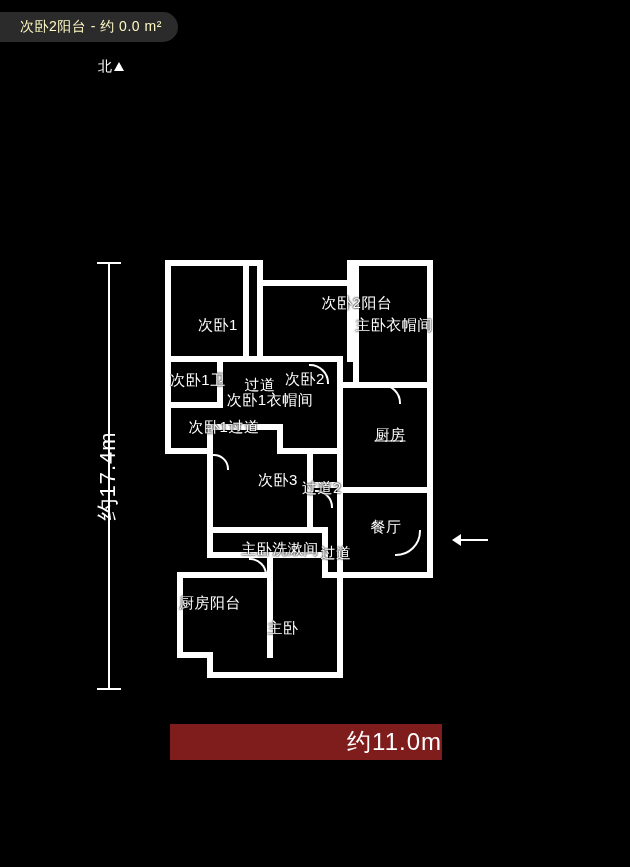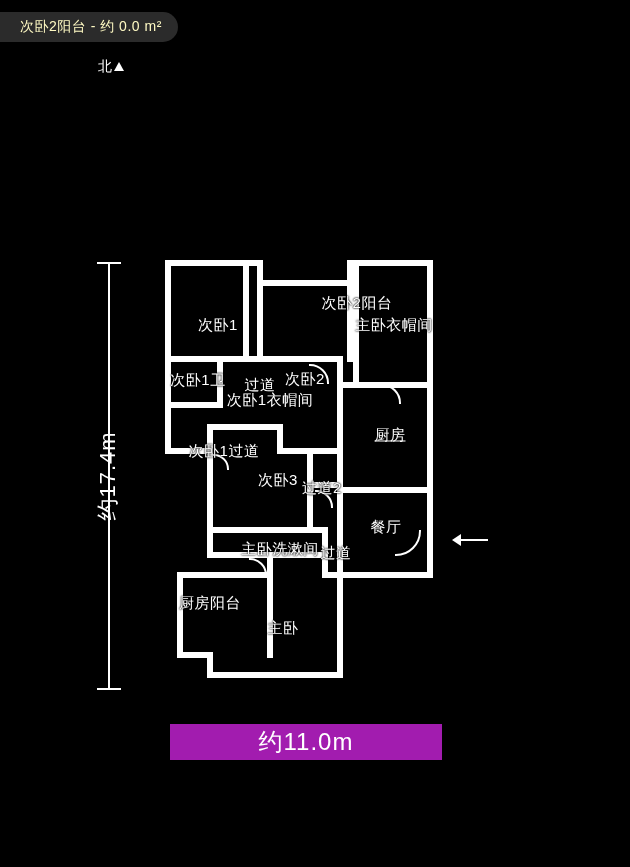--- a/index.html
+++ b/index.html
@@ -117,25 +117,25 @@
     width: 2px;
     height: 24px;
     background: #ffffff;
   }
   #dim-h .cap.l { left: 0; }
   #dim-h .cap.r { right: 0; }
   #dim-h .txt {
     position: absolute;
     left: 0; top: -4px;
     width: 100%;
-    text-align: center;
+    text-align: right;
     font-size: 24px;
     letter-spacing: 1px;
     color: #ffffff;
-    background: #a21caf;
+    background: #7f1d1d;
     padding: 2px 0;
   }
 
   
   #plan {
     position: absolute;
     left: 150px;
     top: 255px;
     width: 320px;
     height: 450px;
@@ -291,21 +291,21 @@
       </g>
     </svg>
 
     <div class="room-label" style="left:68px;  top:70px;">次卧1</div>
     <div class="room-label" style="left:160px; top:48px;margin-left:47px;">次卧2阳台</div>
     <div class="room-label" style="left:244px; top:70px;">主卧衣帽间</div>
     <div class="room-label" style="left:48px;  top:125px;">次卧1卫</div>
     <div class="room-label" style="left:110px; top:130px;">过道</div>
     <div class="room-label" style="left:155px; top:124px;">次卧2</div>
     <div class="room-label" style="left:84px;  top:145px;margin-left:36px;">次卧1衣帽间</div>
-    <div class="room-label" style="left:74px;  top:196px;">次卧1过道</div>
+    <div class="room-label" style="left:74px;  top:172px;">次卧1过道</div>
     <div class="room-label" style="left:128px; top:225px;">次卧3</div>
     <div class="room-label" style="left:172px; top:233px;">过道2</div>
     <div class="room-label" style="left:240px; top:180px;text-decoration:underline;">厨房</div>
     <div class="room-label" style="left:236px; top:272px;">餐厅</div>
     <div class="room-label" style="left:130px; top:294px;">主卧洗漱间</div>
     <div class="room-label" style="left:186px; top:298px;">过道</div>
     <div class="room-label" style="left:60px;  top:348px;">厨房阳台</div>
     <div class="room-label" style="left:133px; top:373px;">主卧</div>
   </div>
 

